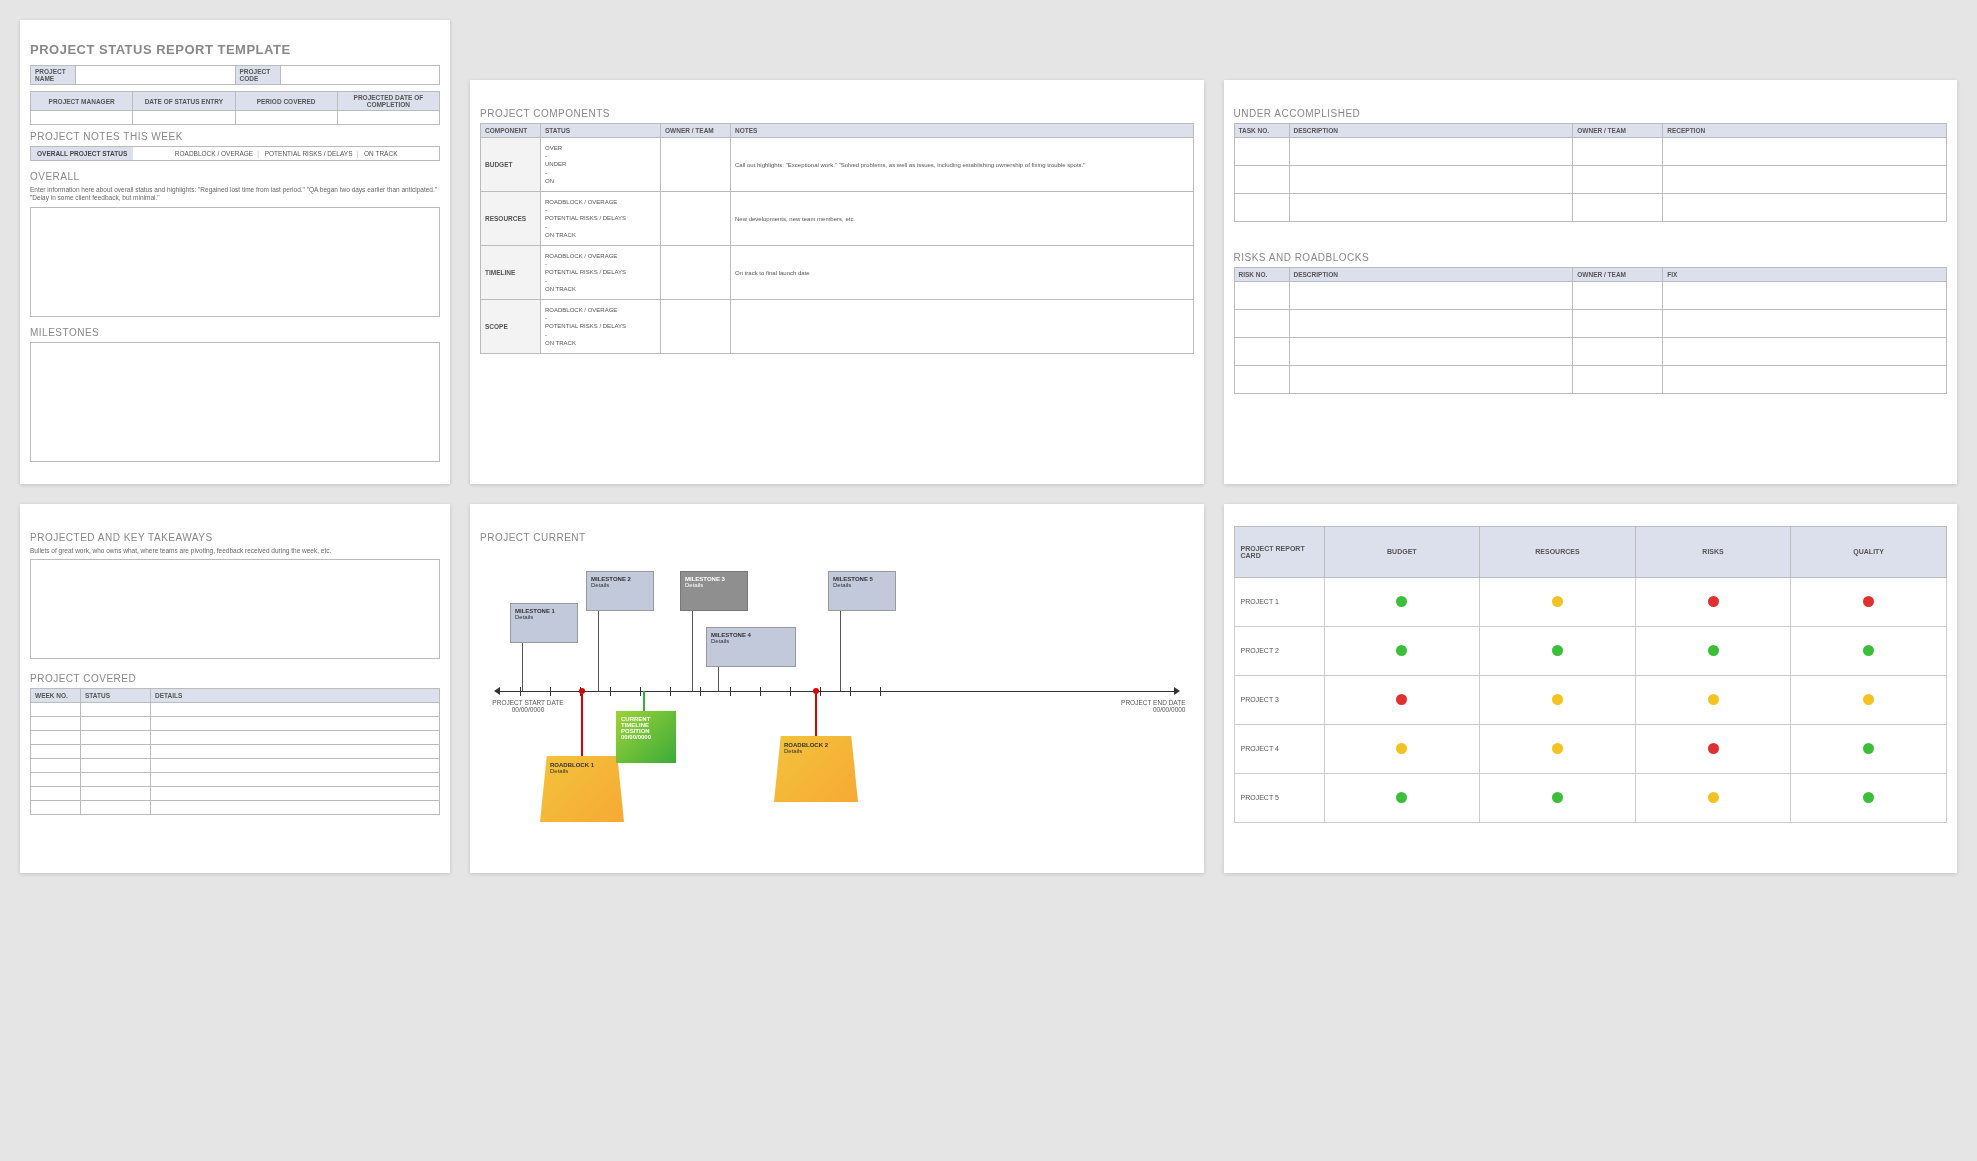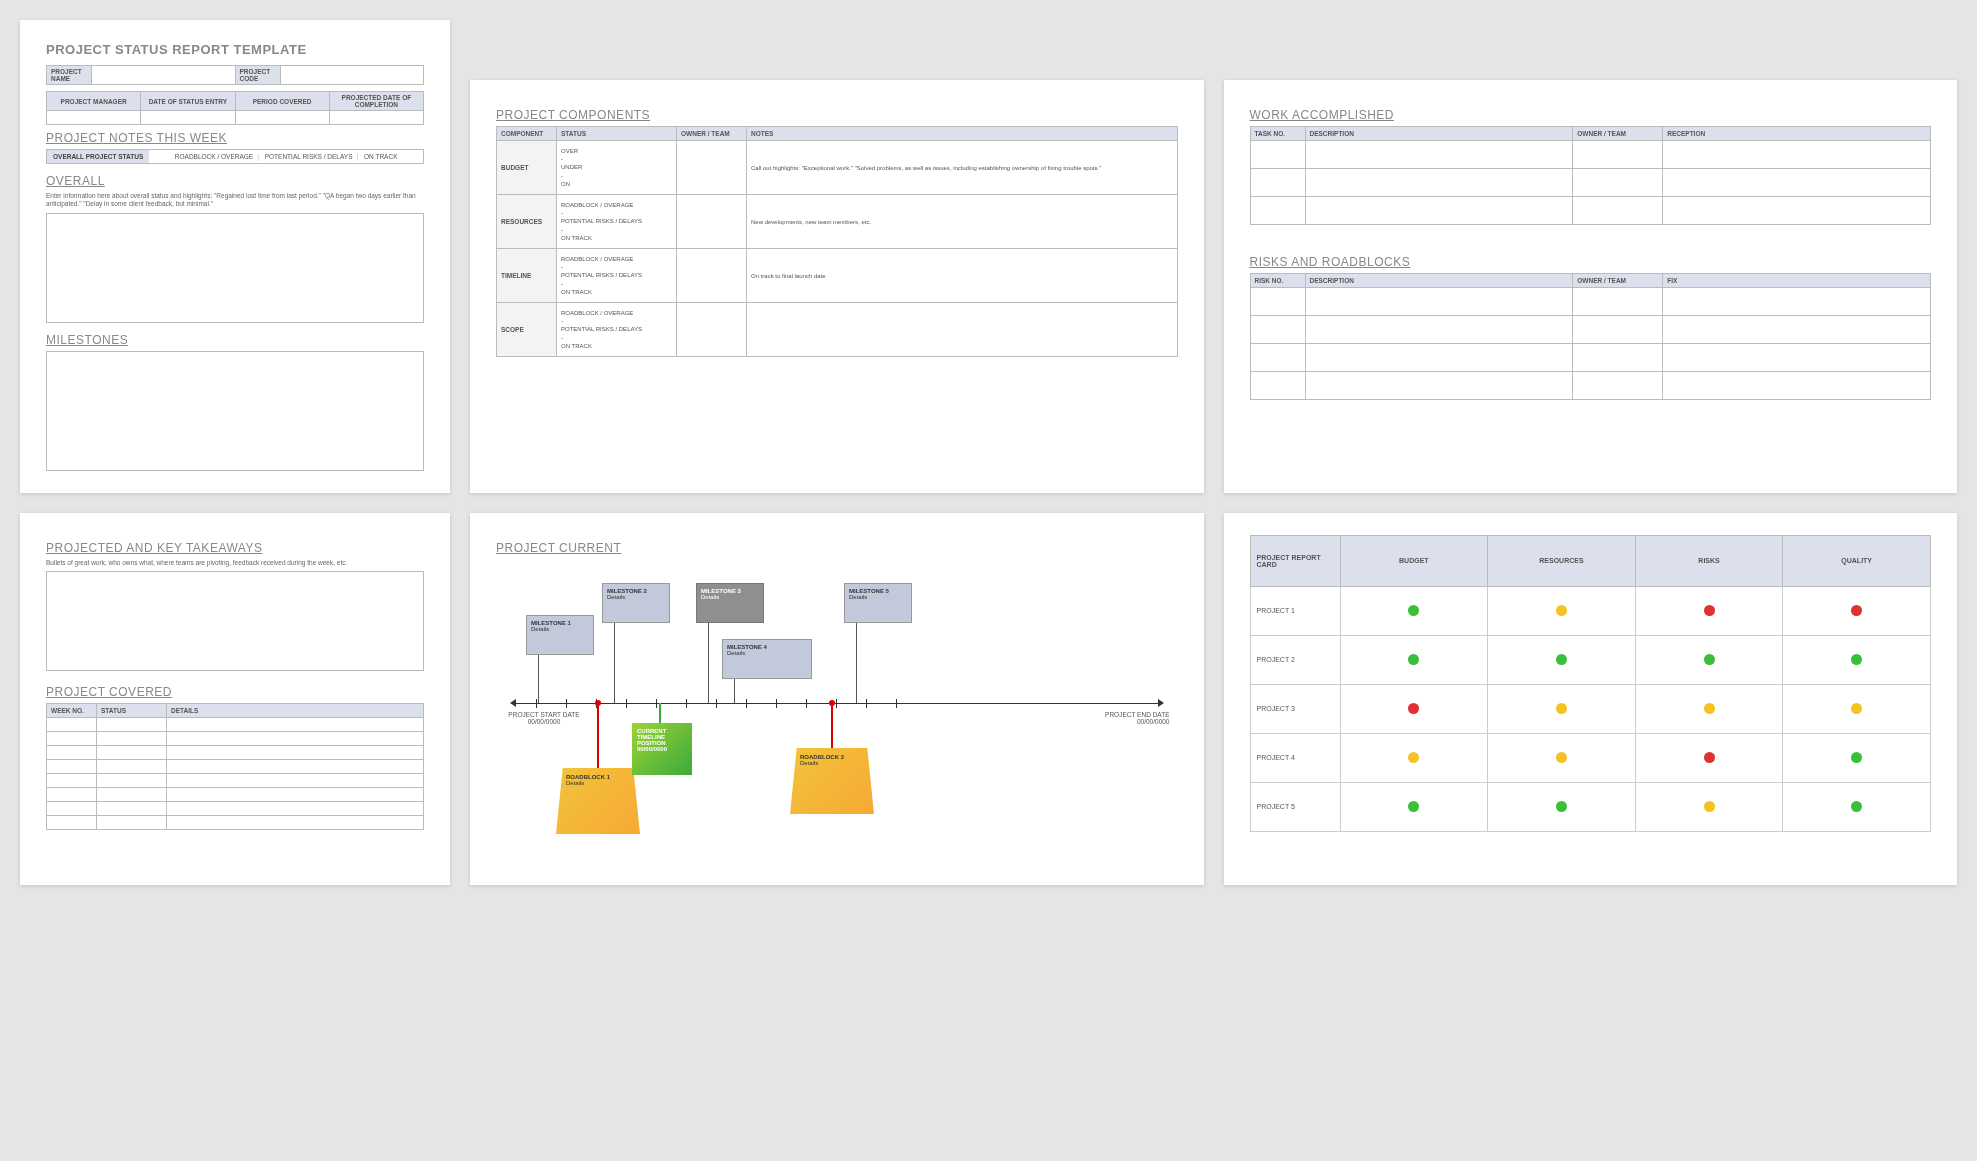--- a/index.html
+++ b/index.html
@@ -13,36 +13,35 @@
   }
   .grid {
     display: grid;
     grid-template-columns: 430px 1fr 1fr;
     grid-template-rows: auto auto;
     gap: 20px;
   }
   .page {
     background: #fff;
     box-shadow: 0 1px 4px rgba(0,0,0,.15);
-    padding: 22px 26px;
+    padding: 22px 10px;
     position: relative;
   }
   .title {
     font-size: 13px;
     letter-spacing: .5px;
     color: #888;
     font-weight: 600;
     margin-bottom: 8px;
   }
   .subtitle {
-    font-size: 12px;
+    font-size: 10px;
     color: #888;
     letter-spacing: .5px;
     margin: 6px 0 4px;
-    text-decoration: underline;
   }
   .desc { font-size: 6.5px; color: #666; line-height: 1.3; }
   table { border-collapse: collapse; width: 100%; table-layout: fixed; }
   th, td {
     border: 1px solid #bbb;
     padding: 2px 4px;
     font-size: 6.5px;
     text-align: left;
     color: #555;
   }
@@ -233,21 +232,21 @@
 -
 ON TRACK</td>
       <td></td>
       <td class="notes"></td>
     </tr>
   </tbody>
       </table>
 </div>
 
 <div class="page" id="page3">
-  <div class="subtitle">WORK ACCOMPLISHED</div>
+  <div class="subtitle">UNDER ACCOMPLISHED</div>
   <table class="tbl4">
     <tbody>
           <tr>
       <th style="width:55px">TASK NO.</th>
       <th>DESCRIPTION</th>
       <th style="width:90px">OWNER / TEAM</th>
       <th>RECEPTION</th>
     </tr>
     <tr>
             <td></td>

